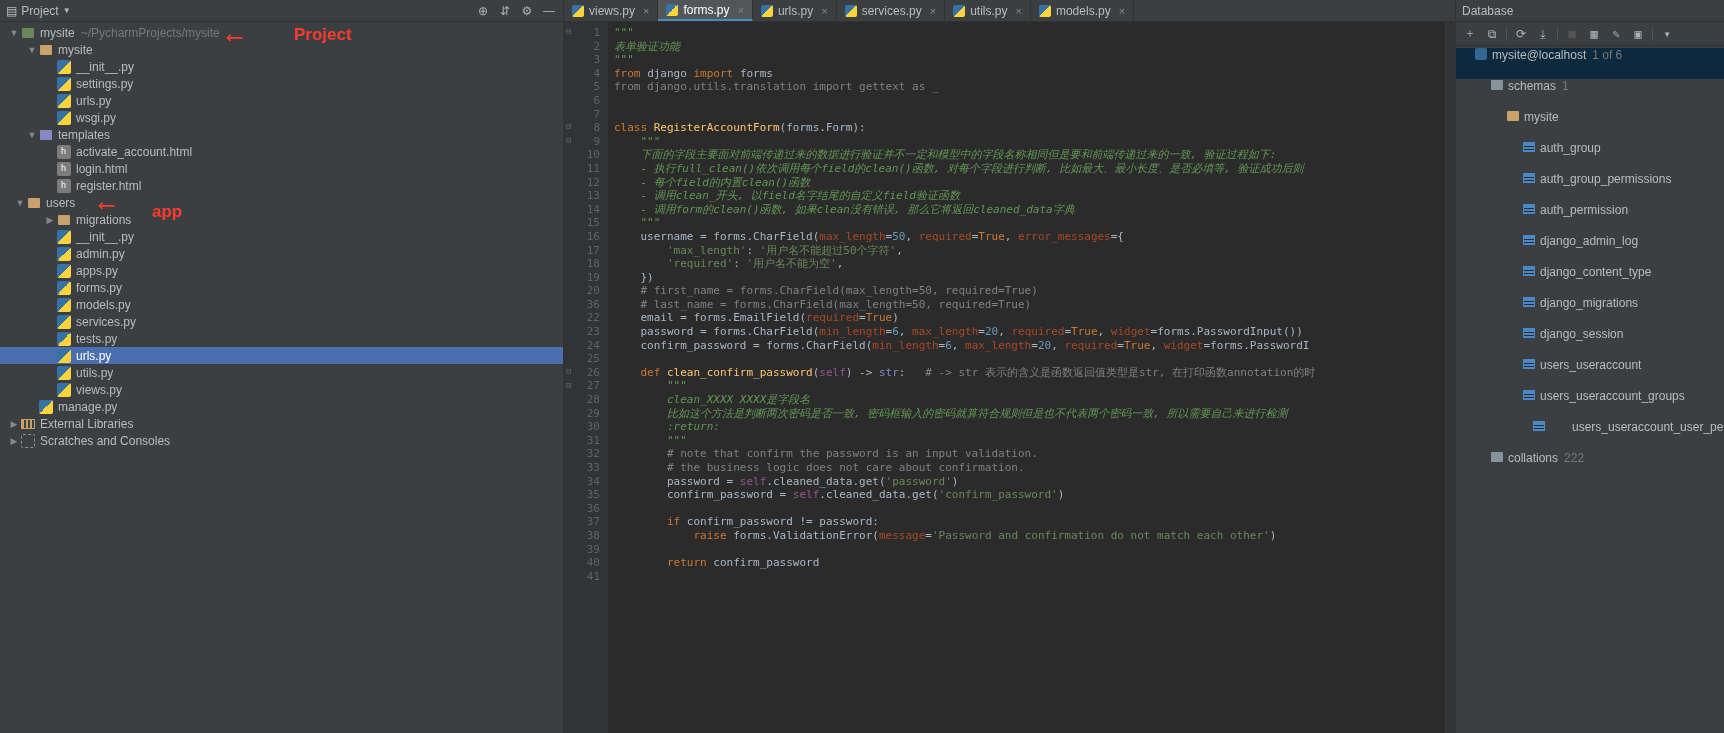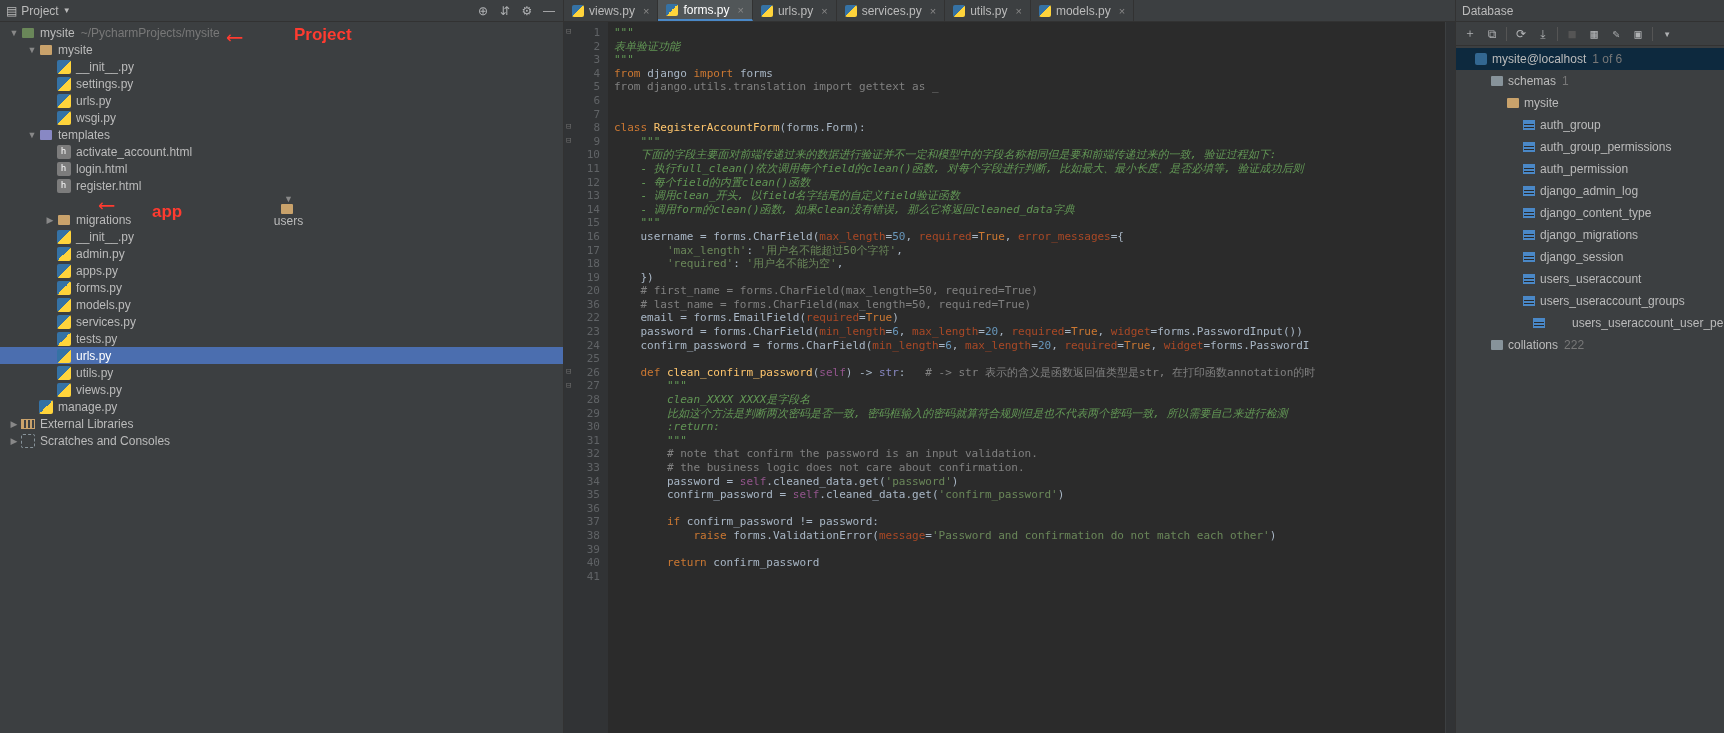--- a/index.html
+++ b/index.html
@@ -51,21 +51,21 @@
 .c-builtin { color: #8888c2; }
 .c-comment { color: #808080; }
 .c-id { color: #a9b7c6; }
 .right-margin-strip { position: absolute; right: 0; top: 0; bottom: 0; width: 10px; background: #313335; border-left: 1px solid #3c3f41; }
 
 .db-panel { width: 268px; background: #3c3f41; display: flex; flex-direction: column; }
 .db-toolbar { height: 24px; display: flex; align-items: center; gap: 6px; padding: 0 6px; border-bottom: 1px solid #323232; }
 .db-toolbar .ticon { width: 16px; height: 16px; display: inline-flex; align-items: center; justify-content: center; color: #afb1b3; cursor: pointer; }
 .db-toolbar .sep { width: 1px; height: 14px; background: #555; }
 .db-tree { flex: 1; overflow: auto; padding-top: 2px; }
-.db-row { height: 22px; display: flex; align-items: center; font-family: "Segoe UI", sans-serif; font-size: 12px; color: #bbb; cursor: pointer; white-space: nowrap; }
+.db-row { height: 31px; display: flex; font-family: "Segoe UI", sans-serif; font-size: 12px; color: #bbb; cursor: pointer; white-space: nowrap; }
 .db-row.selected { background: #0d293e; }
 .db-row .arrow { width: 12px; text-align: center; color: #888; font-size: 9px; }
 .db-row .dicon { width: 14px; height: 12px; margin-right: 4px; display: inline-flex; align-items: center; justify-content: center; }
 .db-row .meta { color: #787878; margin-left: 6px; }
 .table-ico { width: 12px; height: 10px; background: linear-gradient(#4a88c7 3px, #2b2b2b 3px 4px, #4a88c7 4px 6px, #2b2b2b 6px 7px, #4a88c7 7px); border: 1px solid #4a88c7; }
 .schema-ico { width: 12px; height: 10px; background: #c9a26b; border-radius: 1px; }
 .ds-ico { width: 12px; height: 12px; background: #336791; border-radius: 2px; }
 </style>
 </head>
 <body>
@@ -150,21 +150,21 @@
           </span>
           <span>login.html</span>
         </div>
         <div class="tree-row" style="padding-left: 44px;">
           <span class="arrow "></span>
           <span class="ficon">
             <span class="html-icon"></span>
           </span>
           <span>register.html</span>
         </div>
-        <div class="tree-row" style="padding-left: 14px; flex-direction: column;">
+        <div class="tree-row" style="padding-left: 14px;">
           <span class="arrow down"></span>
           <span class="ficon">
             <span class="folder-icon pkg"></span>
           </span>
           <span>users</span>
         </div>
         <div class="tree-row" style="padding-left: 44px;">
           <span class="arrow right"></span>
           <span class="ficon">
             <span class="folder-icon pkg"></span>

